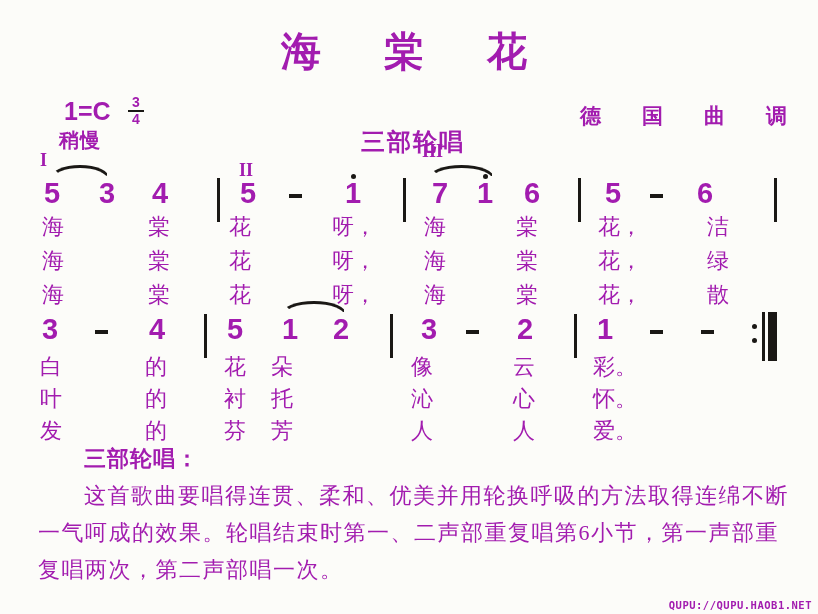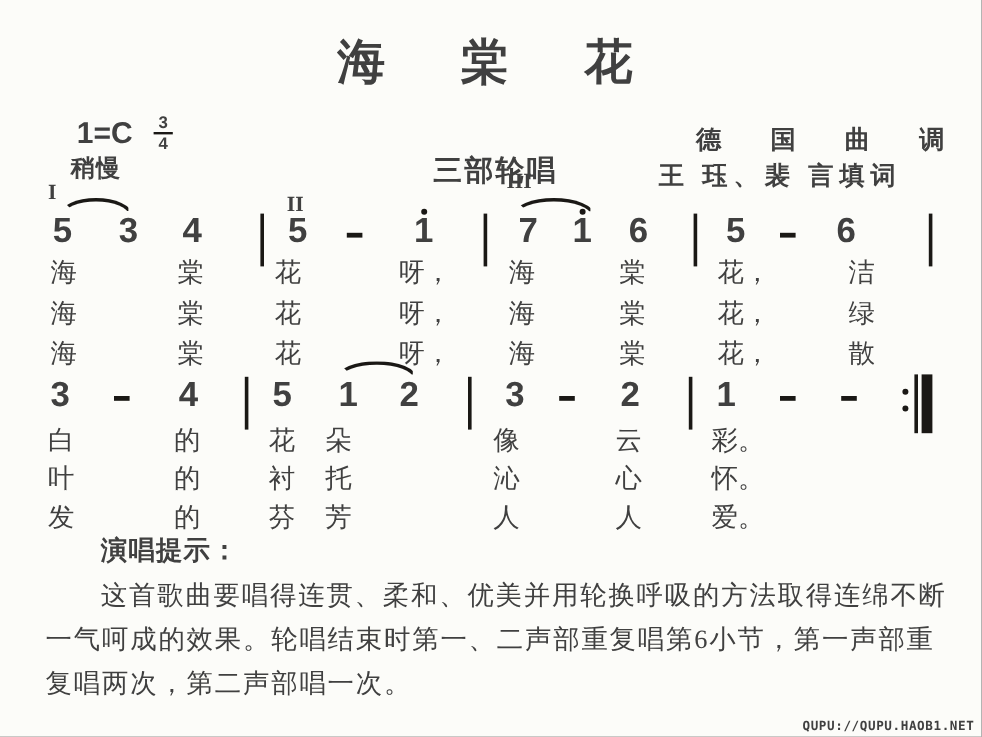--- a/index.html
+++ b/index.html
@@ -1,19 +1,19 @@
 <!DOCTYPE html>
 <html><head>
 <meta charset="utf-8">
 <style>
   * { margin:0; padding:0; box-sizing:border-box; }
   html,body { background:#777; }
   #page {
     position:relative; width:818px; height:614px; margin:0 auto;
-    background:#fcfcf9; color:#404040; overflow:hidden;
+    background:#fcfcf9; color:#a21caf; overflow:hidden;
     font-family:"Liberation Serif", serif;
   }
   #title {
     position:absolute; left:281px; top:24px;
     font-size:40px; font-weight:bold; letter-spacing:63px;
     white-space:nowrap; font-family:"Liberation Serif", serif;
   }
   #subtitle {
     position:absolute; left:361px; top:78px;
     font-size:24px; font-weight:bold; letter-spacing:2px; white-space:nowrap;margin-top:48px;
@@ -94,21 +94,20 @@
   <div id="subtitle">三部轮唱</div>
 
   <div id="keysig">1=C</div>
   <div id="tsig">
     <span class="tsig-num">3</span>
     <span class="tsig-den">4</span>
   </div>
   <div id="tempo">稍慢</div>
 
   <div id="credit-tune">德国曲调</div>
-  <div id="credit-lyr">王 珏、裴 言填词</div>
 
   <div id="score-layer">
       <div class="note" style="left: 44px; top: 182px;">5</div>
       <div class="note" style="left: 99px; top: 182px;">3</div>
       <div class="note" style="left: 152px; top: 182px;">4</div>
       <div class="bar" style="left: 217px; top: 178px;"></div>
       <div class="note" style="left: 240px; top: 182px;">5</div>
       <div class="dash" style="left: 289px; top: 194px;"></div>
       <div class="note" style="left: 345px; top: 182px;">1</div>
       <div class="odot" style="left: 351px; top: 174px;"></div>
@@ -190,20 +189,20 @@
       <div class="lyr" style="left: 40px; top: 420px;">发</div>
       <div class="lyr" style="left: 145px; top: 420px;">的</div>
       <div class="lyr" style="left: 224px; top: 420px;">芬</div>
       <div class="lyr" style="left: 271px; top: 420px;">芳</div>
       <div class="lyr" style="left: 411px; top: 420px;">人</div>
       <div class="lyr" style="left: 513px; top: 420px;">人</div>
       <div class="lyr" style="left: 593px; top: 420px;">爱。</div>
     </div>
 
   <div id="tips">
-    <div id="tips-heading">演唱提示：</div>
+    <div id="tips-heading">三部轮唱：</div>
     <div class="tip-line" id="tip-line-0">这首歌曲要唱得连贯、柔和、优美并用轮换呼吸的方法取得连绵不断</div>
     <div class="tip-line" id="tip-line-1">一气呵成的效果。轮唱结束时第一、二声部重复唱第6小节，第一声部重</div>
     <div class="tip-line" id="tip-line-2">复唱两次，第二声部唱一次。</div>
   </div>
 
   <div id="wm-url">QUPU://QUPU.HAOB1.NET</div>
 </div>
 
 </body></html>

